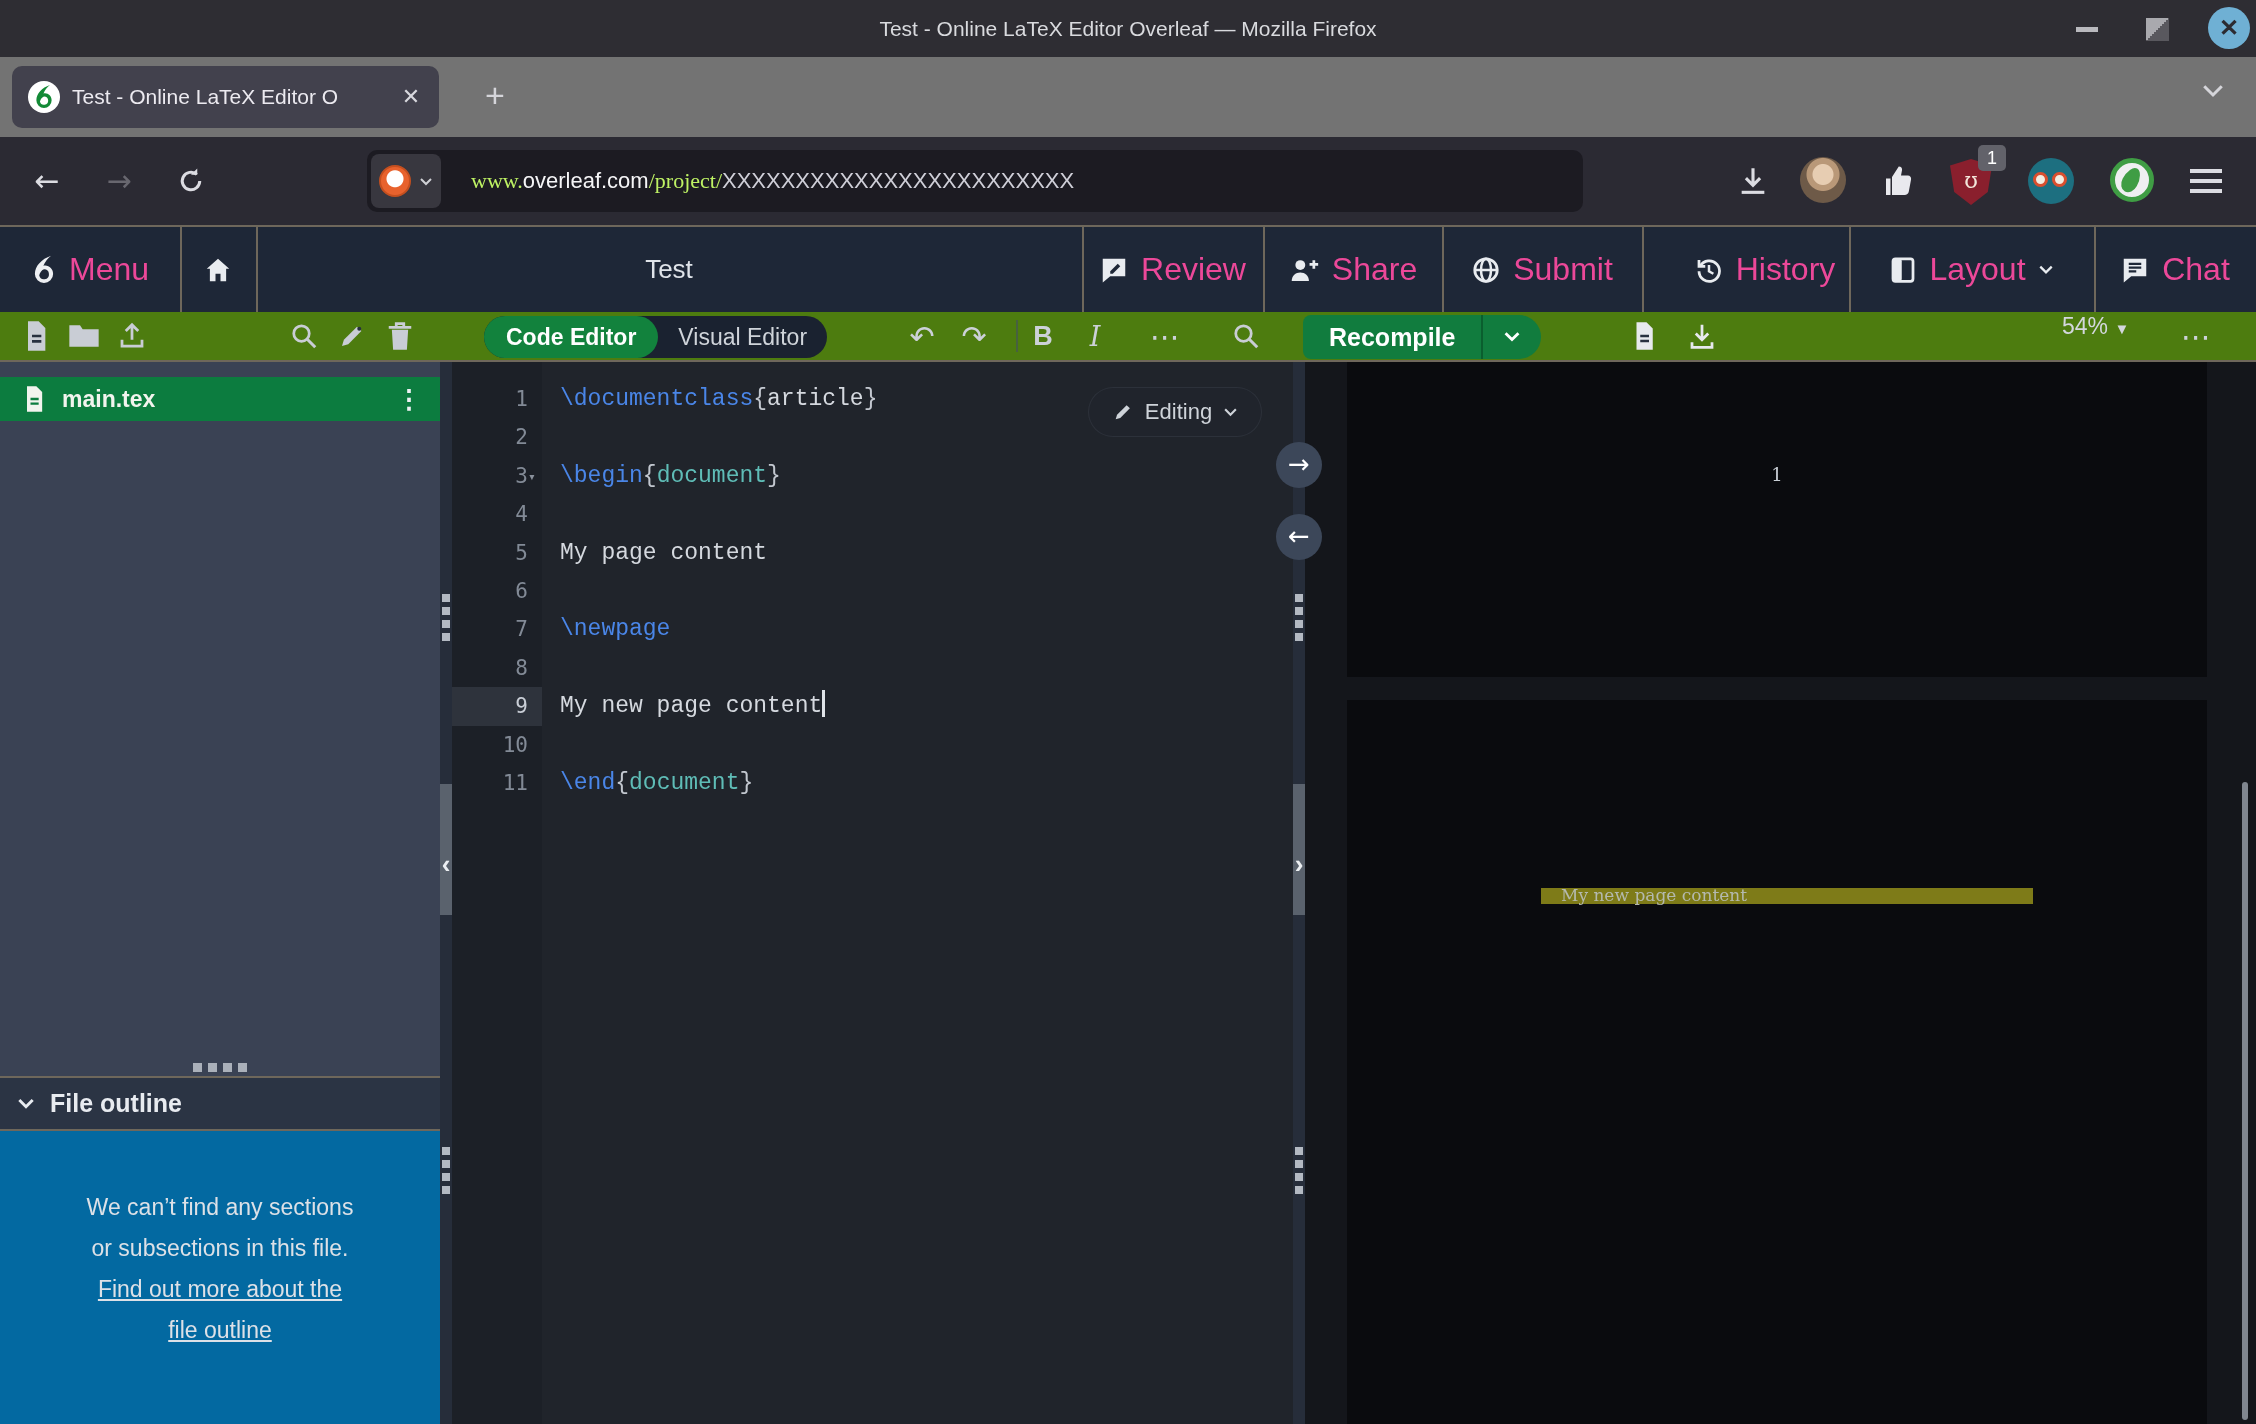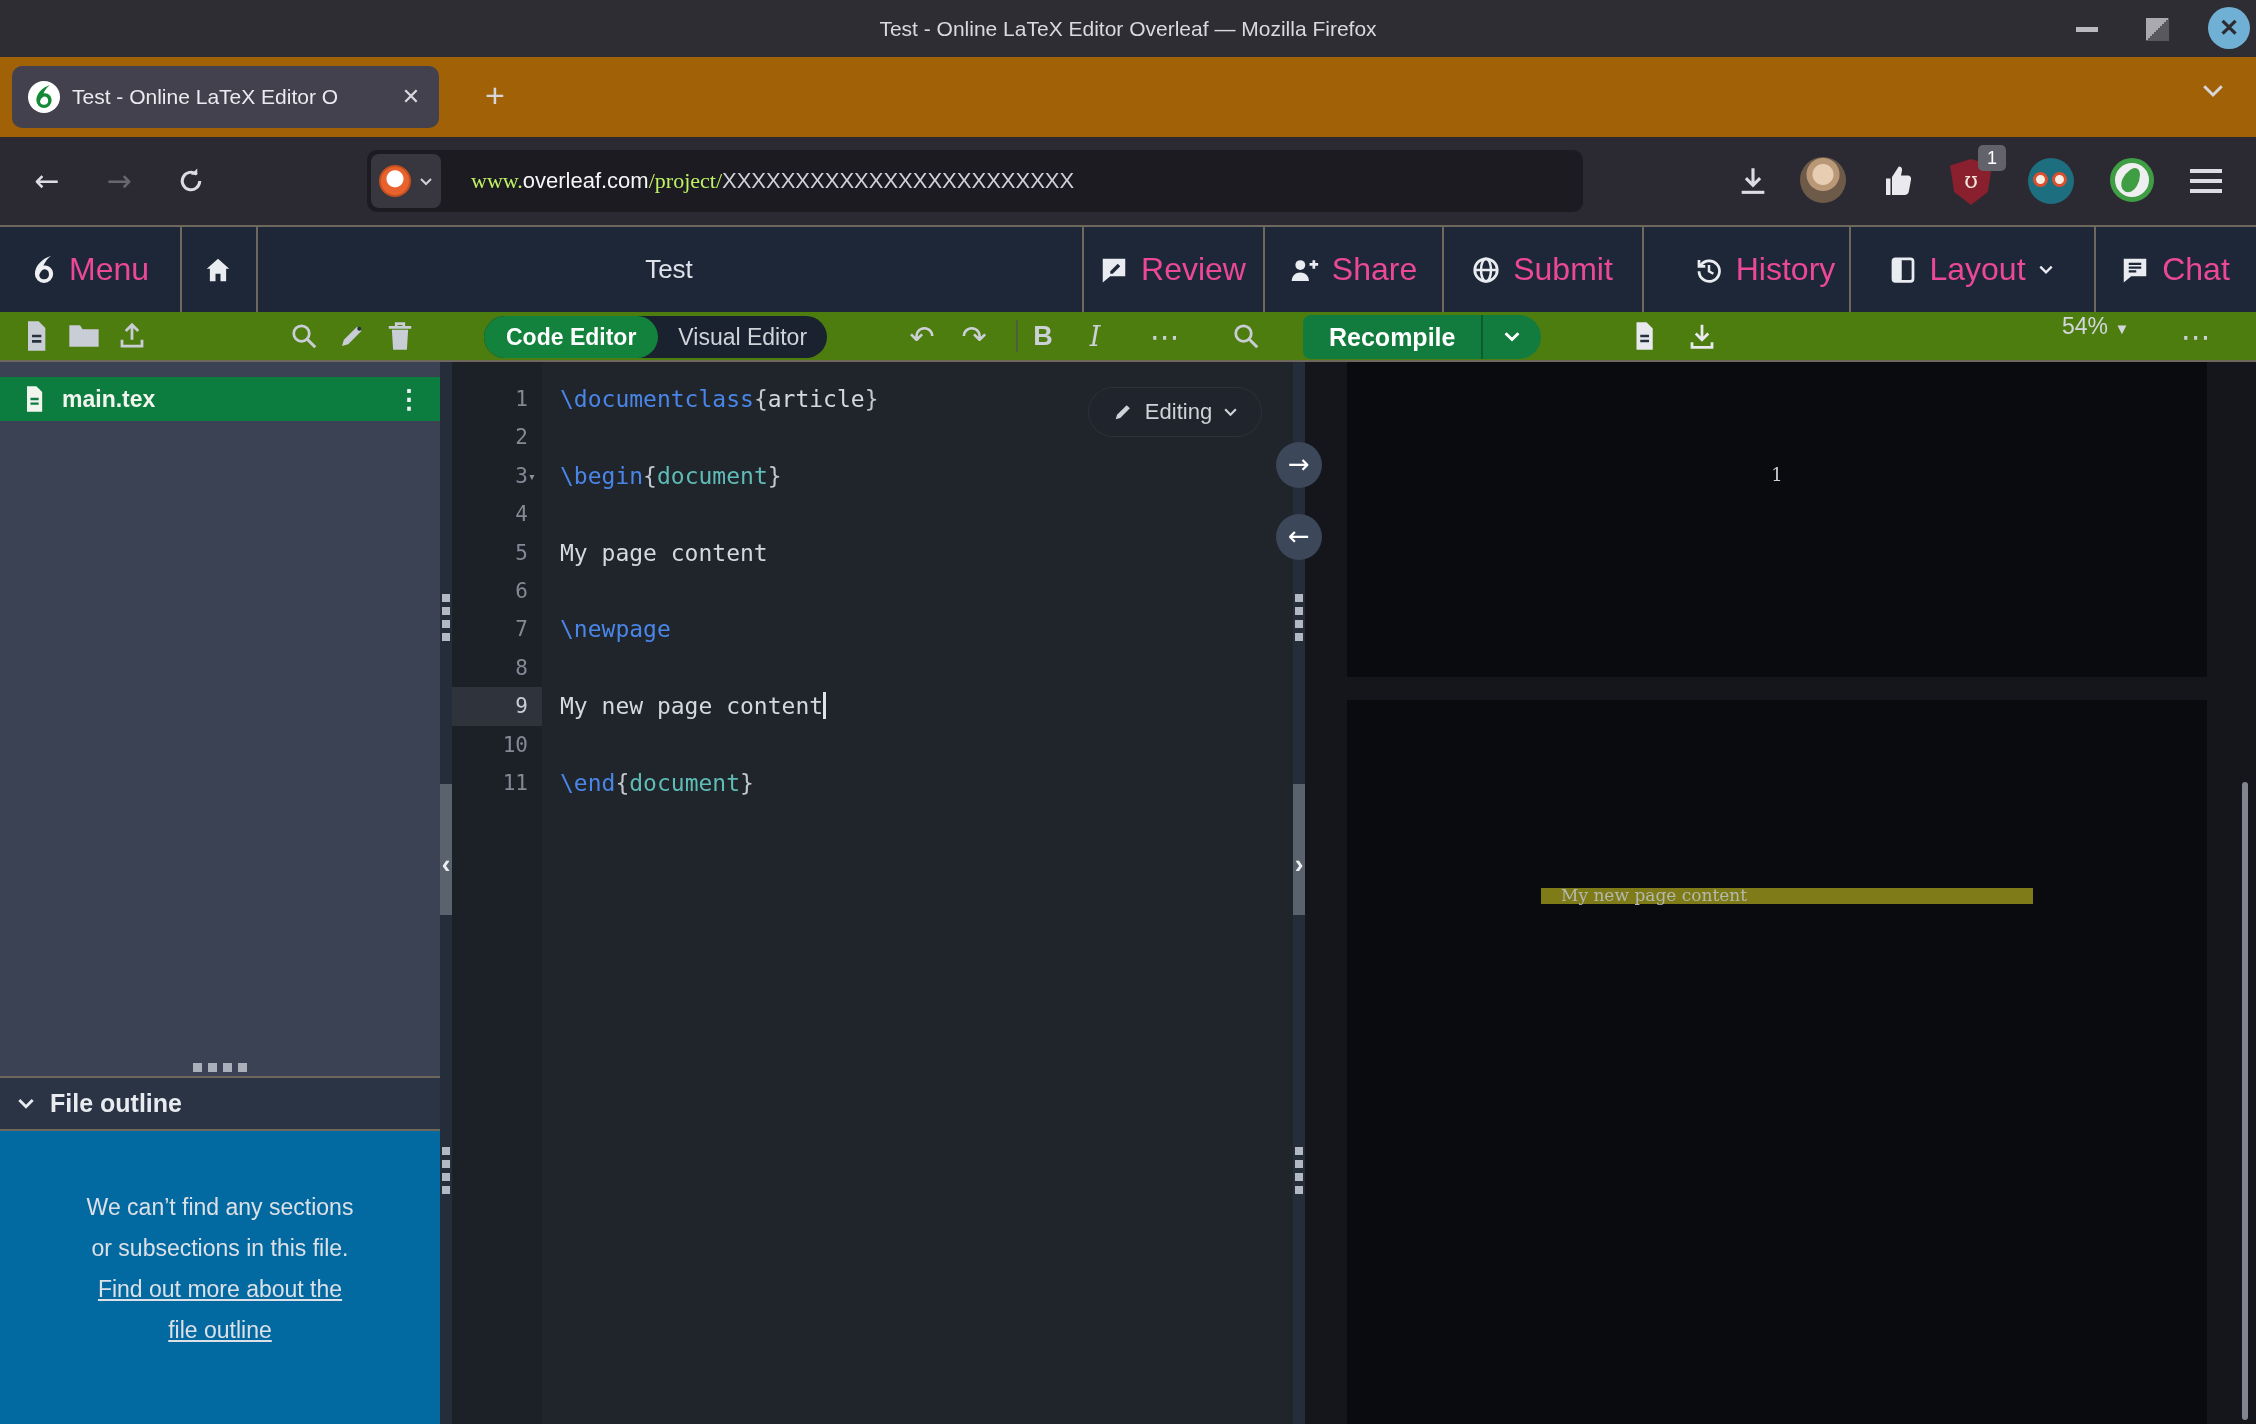--- a/index.html
+++ b/index.html
@@ -12,21 +12,21 @@
   .fx-title{ position:absolute; left:0; right:0; top:0; height:57px; line-height:57px;
              text-align:center; font-size:21px; color:#d9dade; }
   .winbtn{ position:absolute; top:9px; width:40px; height:40px; }
   .wb-min{ left:2068px; } .wb-min::after{ content:""; position:absolute; left:8px; top:18px; width:22px; height:5px; background:#b9b9be; }
   .wb-max{ left:2138px; } .wb-max::after{ content:""; position:absolute; left:8px; top:9px; width:23px; height:23px;
            background:linear-gradient(135deg,#a9a9ae 50%,#59585e 50%); }
   .wb-close{ left:2208px; width:42px; height:42px; top:7px; border-radius:50%; background:#6fb0d4; }
   .wb-close::after{ content:"✕"; position:absolute; left:0; top:0; width:42px; height:42px; line-height:42px;
                     text-align:center; color:#2c2b31; font-size:24px; font-weight:bold; }
 
-  .fx-tabstrip{ position:absolute; left:0; top:57px; width:2256px; height:80px; background:#a16207; }
+  .fx-tabstrip{ position:absolute; left:0; top:57px; width:2256px; height:80px; background:#737373; }
   .fx-tab{ position:absolute; left:12px; top:9px; width:427px; height:62px; background:#42414d; border-radius:10px; }
   .favicon{ position:absolute; left:16px; top:15px; width:32px; height:32px; border-radius:50%; background:#ffffff; }
   .favicon svg{ position:absolute; left:5px; top:4px; }
   .fx-tab-title{ position:absolute; left:60px; top:0; width:310px; height:62px; line-height:62px; font-size:21px;
                  color:#eceaf0; white-space:nowrap; overflow:hidden;
                  -webkit-mask-image:linear-gradient(90deg,#000 85%,transparent); mask-image:linear-gradient(90deg,#000 85%,transparent); }
   .fx-tab-close{ position:absolute; right:14px; top:17px; width:28px; height:28px; line-height:28px; text-align:center;
                  color:#d8d8de; font-size:22px; }
   .fx-newtab{ position:absolute; left:472px; top:16px; width:46px; height:46px; line-height:44px; text-align:center;
               font-size:34px; color:#d5d5da; }
@@ -110,21 +110,21 @@
   .vdots i{ width:8px; height:8px; background:#b3b9c2; }
 
   .editor{ width:841px; height:1062px; background:#20242b; position:relative; overflow:hidden; }
   .gutter-bg{ position:absolute; left:0; top:0; width:90px; height:1062px; background:#1c2027; }
   .ed-line{ position:absolute; left:0; width:841px; height:39px; font-family:"DejaVu Sans Mono",monospace; }
   .ed-line .numcell{ position:absolute; left:0; top:0; width:90px; height:39px; line-height:39px; }
   .ed-line.active .numcell{ background:#2e333c; }
   .ed-line .num{ position:absolute; right:14px; font-size:21px; color:#828a96; }
   .ed-line.active .num{ color:#c9ced6; }
   .ed-line .fold{ position:absolute; left:76px; top:0; font-size:13px; color:#8a919c; line-height:39px; }
-  .ed-line .code{ position:absolute; left:108px; top:0; height:39px; line-height:39px; font-size:23px; white-space:pre; }
+  .ed-line .code{ position:absolute; left:108px; top:0; height:39px; line-height:39px; font-size:23px; white-space:pre;font-family:Liberation Mono, monospace; }
   .tok-cmd{ color:#4a86e8; } .tok-brace{ color:#c2c7cf; } .tok-env{ color:#5fbdb7; } .tok-plain{ color:#d5d9df; }
   .cursor{ display:inline-block; width:3px; height:27px; background:#dfe3e8; vertical-align:-5px; }
   .editing-pill{ position:absolute; left:637px; top:26px; width:172px; height:48px; background:#20242c; border-radius:24px;
                  display:flex; align-items:center; justify-content:center; gap:11px; font-size:22px; color:#ced3d9;
                  box-shadow:0 0 0 1px #2c313a; }
 
   .syncbtn{ position:absolute; width:46px; height:46px; border-radius:50%; background:#3c4759; color:#fff; z-index:6;
             text-align:center; line-height:44px; font-size:26px; font-family:"DejaVu Sans",sans-serif; }
 
   .pdf{ width:951px; height:1062px; background:#14161b; position:relative; }

